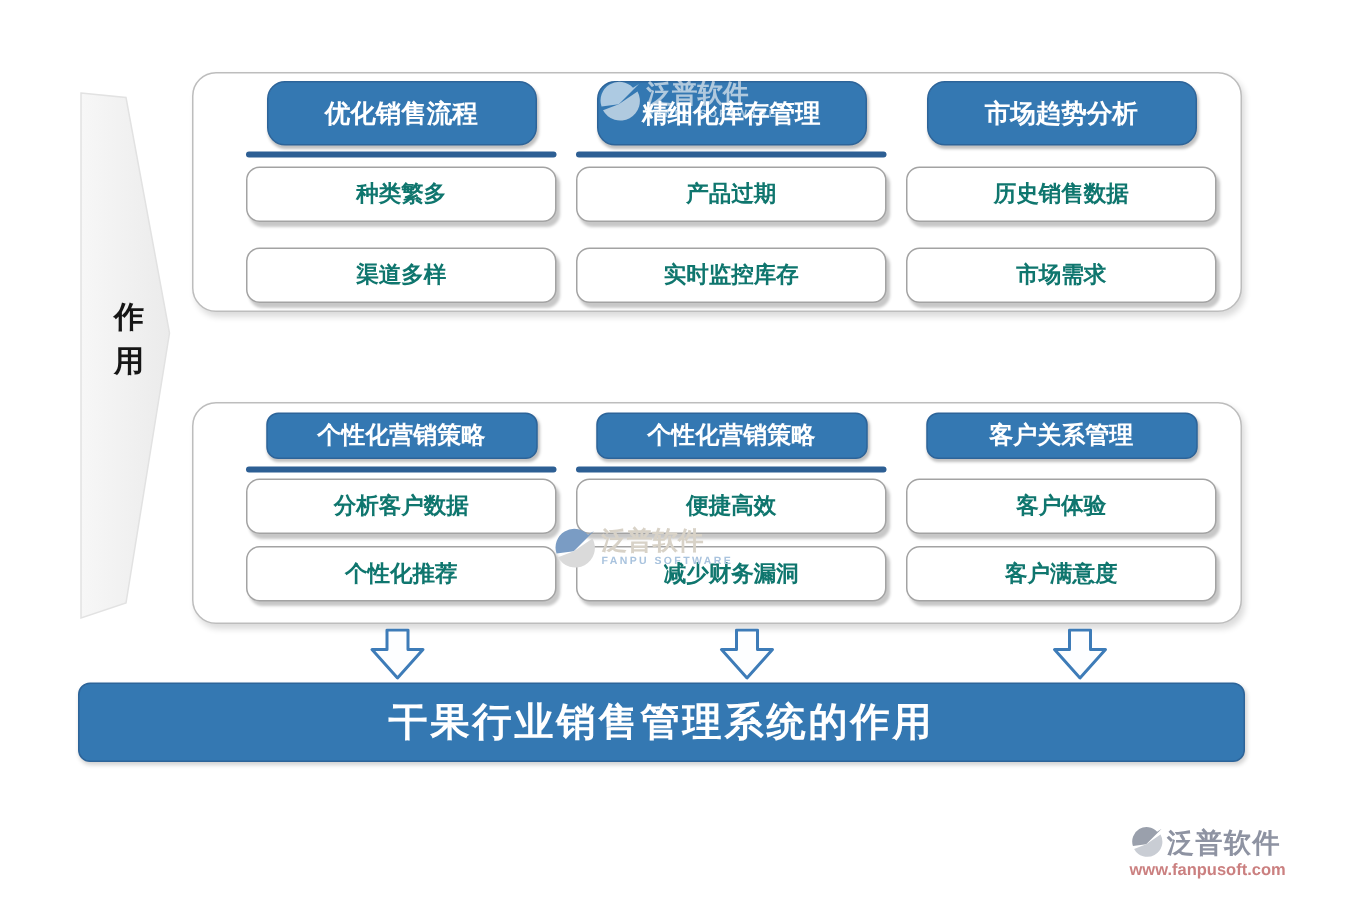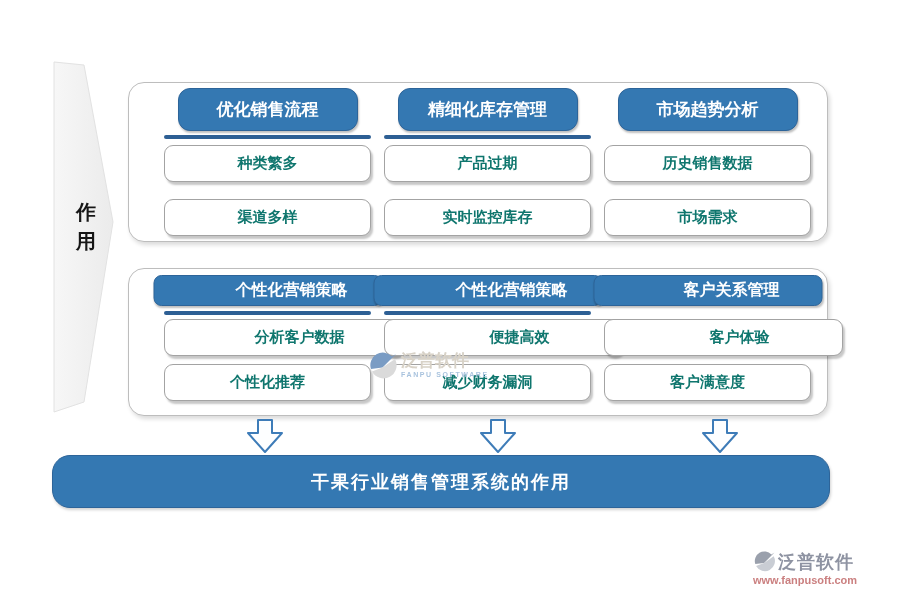--- a/index.html
+++ b/index.html
@@ -15,61 +15,61 @@
     font-size:20px; font-weight:bold; color:#161616; text-align:center;
     line-height:1.45; word-break:break-all; letter-spacing:0;
   }
 
   
   .panel {
     position:absolute; left:128px; width:698px; background:#ffffff;
     border:1.5px solid #bdbdbd; border-radius:16px;
     box-shadow:2px 3px 4px rgba(0,0,0,0.14);
   }
-  .panel-top { top:48px; height:158px;margin-top:34px; }
+  .panel-top { top:48px; height:158px; }
   .panel-bot { top:268px; height:146px; }
 
   .col { position:absolute; top:0; width:207px; height:100%; }
   .col.c1 { left:35px; } .col.c2 { left:255px; } .col.c3 { left:475px; }
 
   .hdr {
     position:absolute; left:50%; transform:translateX(-50%);
     background:#3478b2; color:#ffffff; font-weight:bold;
     display:flex; align-items:center; justify-content:center;
     border:1px solid #2d6499; box-shadow:1px 2px 2px rgba(0,0,0,0.25);
     white-space:nowrap;
   }
   .panel-top .hdr { top:5px; width:178px; height:41px; border-radius:12px; font-size:17px; }
-  .panel-bot .hdr { top:6px; width:179px; height:29px; border-radius:8px; font-size:16px;padding-left:48px; }
+  .panel-bot .hdr { top:6px; width:179px; height:29px; border-radius:8px; font-size:16px; }
 
   .rule { position:absolute; left:0; width:100%; height:4px; background:#2d5f94; border-radius:2px; }
   .panel-top .rule { top:52px; }
   .panel-bot .rule { top:42px; }
 
   .item {
     position:absolute; left:0; width:205px; height:35px; background:#ffffff;
     border:1px solid #a3a3a3; border-radius:9px;
     box-shadow:2px 3px 2px rgba(0,0,0,0.22);
     display:flex; align-items:center; justify-content:center;
     font-size:15px; font-weight:bold; color:#0f766e; white-space:nowrap;
   }
   .panel-top .item.r1 { top:62px; }
   .panel-top .item.r2 { top:116px; }
-  .panel-bot .item.r1 { top:50px;padding-left:32px; }
+  .panel-bot .item.r1 { top:50px; }
   .panel-bot .item.r2 { top:95px; }
 
   
   .arrow { position:absolute; top:419px; width:38px; height:35px; }
   .arrow.a1 { left:246px; } .arrow.a2 { left:479px; } .arrow.a3 { left:701px; }
 
   
   .banner {
     position:absolute; left:52px; top:455px; width:776px; height:51px;
-    background:#3478b2; border:1px solid #2d6499; border-radius:18px;
-    color:#ffffff; font-size:18px; font-weight:bold; letter-spacing:2px;
+    background:#3478b2; border:1px solid #2d6499; border-radius:8px;
+    color:#ffffff; font-size:26px; font-weight:bold; letter-spacing:2px;
     display:flex; align-items:center; justify-content:center;
     box-shadow:1px 2px 3px rgba(0,0,0,0.18);
   }
 
   
   .wm { position:absolute; display:flex; align-items:flex-start; gap:3px; z-index:6; }
   .wm-center { left:368px; top:352px; }
   .wm-top { left:398px; top:54px; mix-blend-mode:screen; opacity:0.65; }
   .wm .wm-icon { width:30px; height:30px; flex:0 0 auto; }
   .wm .wm-brand { font-size:17px; font-weight:bold; color:#d8d2c7; line-height:1.1; white-space:nowrap; }

